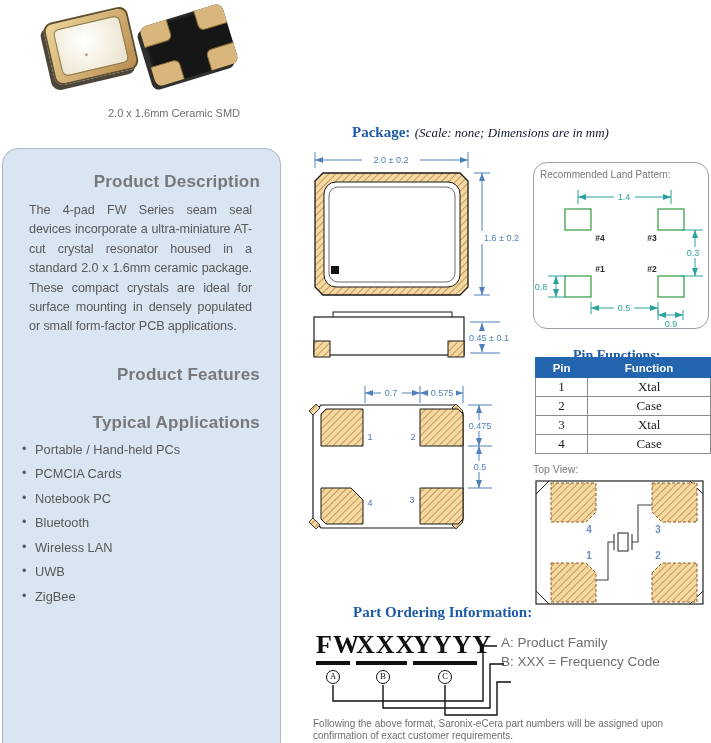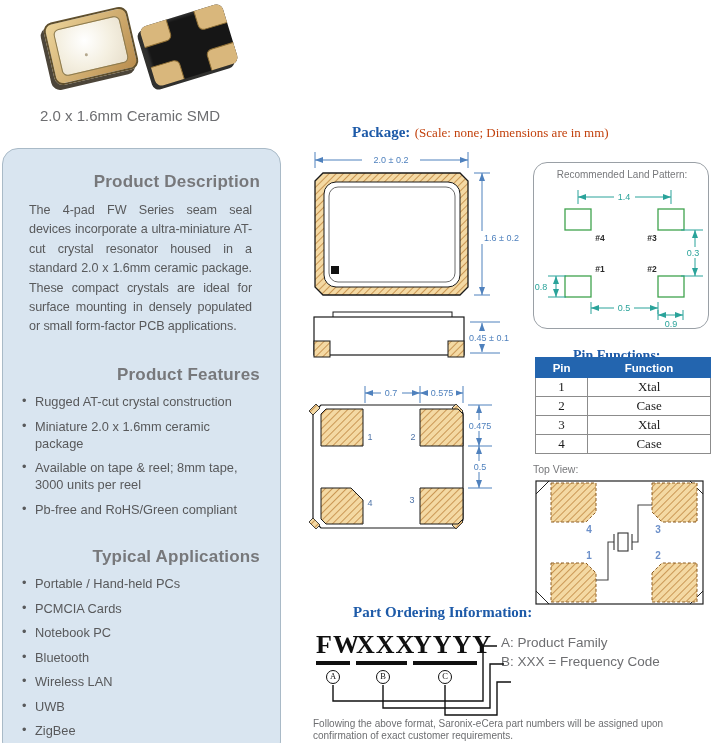--- a/index.html
+++ b/index.html
@@ -15,42 +15,42 @@
          border:1px solid #8a7a50;background:radial-gradient(circle at 42% 35%,#ffffff 0%,#f4efe0 55%,#e7decb 100%);}
   .chip1-dot{position:absolute;left:38%;top:62%;width:3px;height:3px;border-radius:50%;background:#b3a78d;}
   .chip2{left:146px;top:14px;width:86px;height:62px;transform:rotate(-17deg);
          background:#161616;border-radius:7px;overflow:hidden;
          box-shadow:-4px 3px 0 #30302e, inset 2px 2px 3px rgba(255,255,255,.12);}
   .pad{position:absolute;width:30px;height:22px;background:#d9b77c;border:1px solid #8f6f35;}
   .pad.tl{left:-3px;top:-3px;border-radius:0 0 6px 0;}
   .pad.tr{right:-3px;top:-3px;border-radius:0 0 0 6px;}
   .pad.bl{left:-3px;bottom:-3px;border-radius:0 6px 0 0;}
   .pad.br{right:-3px;bottom:-3px;border-radius:6px 0 0 0;}
-  .caption{left:40px;top:107px;width:200px;text-align:left;font-size:15px;color:#6d6e71;}
+  .caption{left:40px;top:107px;width:200px;text-align:right;font-size:11px;color:#6d6e71;}
 
   
   .sidebar{left:2px;top:148px;width:279px;height:610px;background:#d9e5f0;
            border:1px solid #a9bac7;border-radius:16px;box-sizing:border-box;
            padding:23px 20px 0 18px;color:#58595b;}
   .sidebar h1{font-size:17px;font-weight:bold;color:#77787b;margin:0 0 9px 0;letter-spacing:.2px;text-align:right;}
   .sidebar h1.sp{margin-top:28px;}
   .sidebar p{font-size:12.6px;line-height:1.54;text-align:justify;margin:8px;letter-spacing:-0.1px;}
   .sidebar ul{list-style:none;margin:0;padding:0;}
   .sidebar li{position:relative;padding-left:14px;font-size:12.8px;line-height:1.32;margin-bottom:8px;}
   .sidebar li::before{content:"•";position:absolute;left:1px;top:-1px;}
   .apps li{margin-bottom:7.6px;}
 
   
   .blue-h{font-family:"Liberation Serif",serif;font-weight:bold;color:#1d5aa8;font-size:15px;margin-left:40px;}
-  .blue-sub{font-family:"Liberation Serif",serif;font-weight:normal;color:#c2410c;font-size:13px;}
+  .blue-sub{font-family:"Liberation Serif",serif;font-weight:normal;color:#0f172a;font-size:13px;font-style:italic;}
   .pkg-title{left:312px;top:123px;white-space:nowrap;}
 
   .land-box{left:533px;top:162px;width:176px;height:167px;border:1.5px solid #9aa0a6;
             border-radius:14px;background:#fff;box-sizing:border-box;}
-  .land-title{left:540px;top:169px;width:164px;text-align:center;font-size:10px;color:#77787b;}
+  .land-title{left:540px;top:169px;width:164px;font-size:10px;color:#77787b;}
 
   .pinfn-title{left:533px;top:348px;font-size:14px;}
   .pin-table{left:535px;top:357px;border-collapse:collapse;background:#fff;}
   .pin-table th{background:#2365af;color:#fff;font-family:"Liberation Sans",sans-serif;
                 font-size:11.5px;font-weight:bold;border:1px solid #2365af;padding:2px 4px;height:15px;}
   .pin-table td{font-family:"Liberation Serif",serif;font-size:13px;color:#1a1a1a;text-align:center;
                 border:1px solid #8c8c8c;padding:1px 4px;height:16px;}
   .pin-table .c1{width:44px;} .pin-table .c2{width:116px;}
 
   .topview-label{left:533px;top:463px;font-size:10.5px;color:#77787b;}
@@ -90,26 +90,20 @@
     <div class="pad tr"></div>
     <div class="pad bl"></div>
     <div class="pad br"></div>
   </div>
   <div class="abs caption">2.0 x 1.6mm Ceramic SMD</div>
 
   <div class="abs sidebar">
     <h1>Product Description</h1>
     <p>The 4-pad FW Series seam seal devices incorporate a ultra-miniature AT-cut crystal resonator housed in a standard 2.0 x 1.6mm ceramic package. These compact crystals are ideal for surface mounting in densely populated or small form-factor PCB applications.</p>
     <h1 class="sp">Product Features</h1>
-    <ul>
-      <li>Rugged AT-cut crystal construction</li>
-      <li>Miniature 2.0 x 1.6mm ceramic package</li>
-      <li>Available on tape &amp; reel; 8mm tape, 3000 units per reel</li>
-      <li>Pb-free and RoHS/Green compliant</li>
-    </ul>
     <h1 class="sp">Typical Applications</h1>
     <ul class="apps">
       <li>Portable / Hand-held PCs</li>
       <li>PCMCIA Cards</li>
       <li>Notebook PC</li>
       <li>Bluetooth</li>
       <li>Wireless LAN</li>
       <li>UWB</li>
       <li>ZigBee</li>
 

